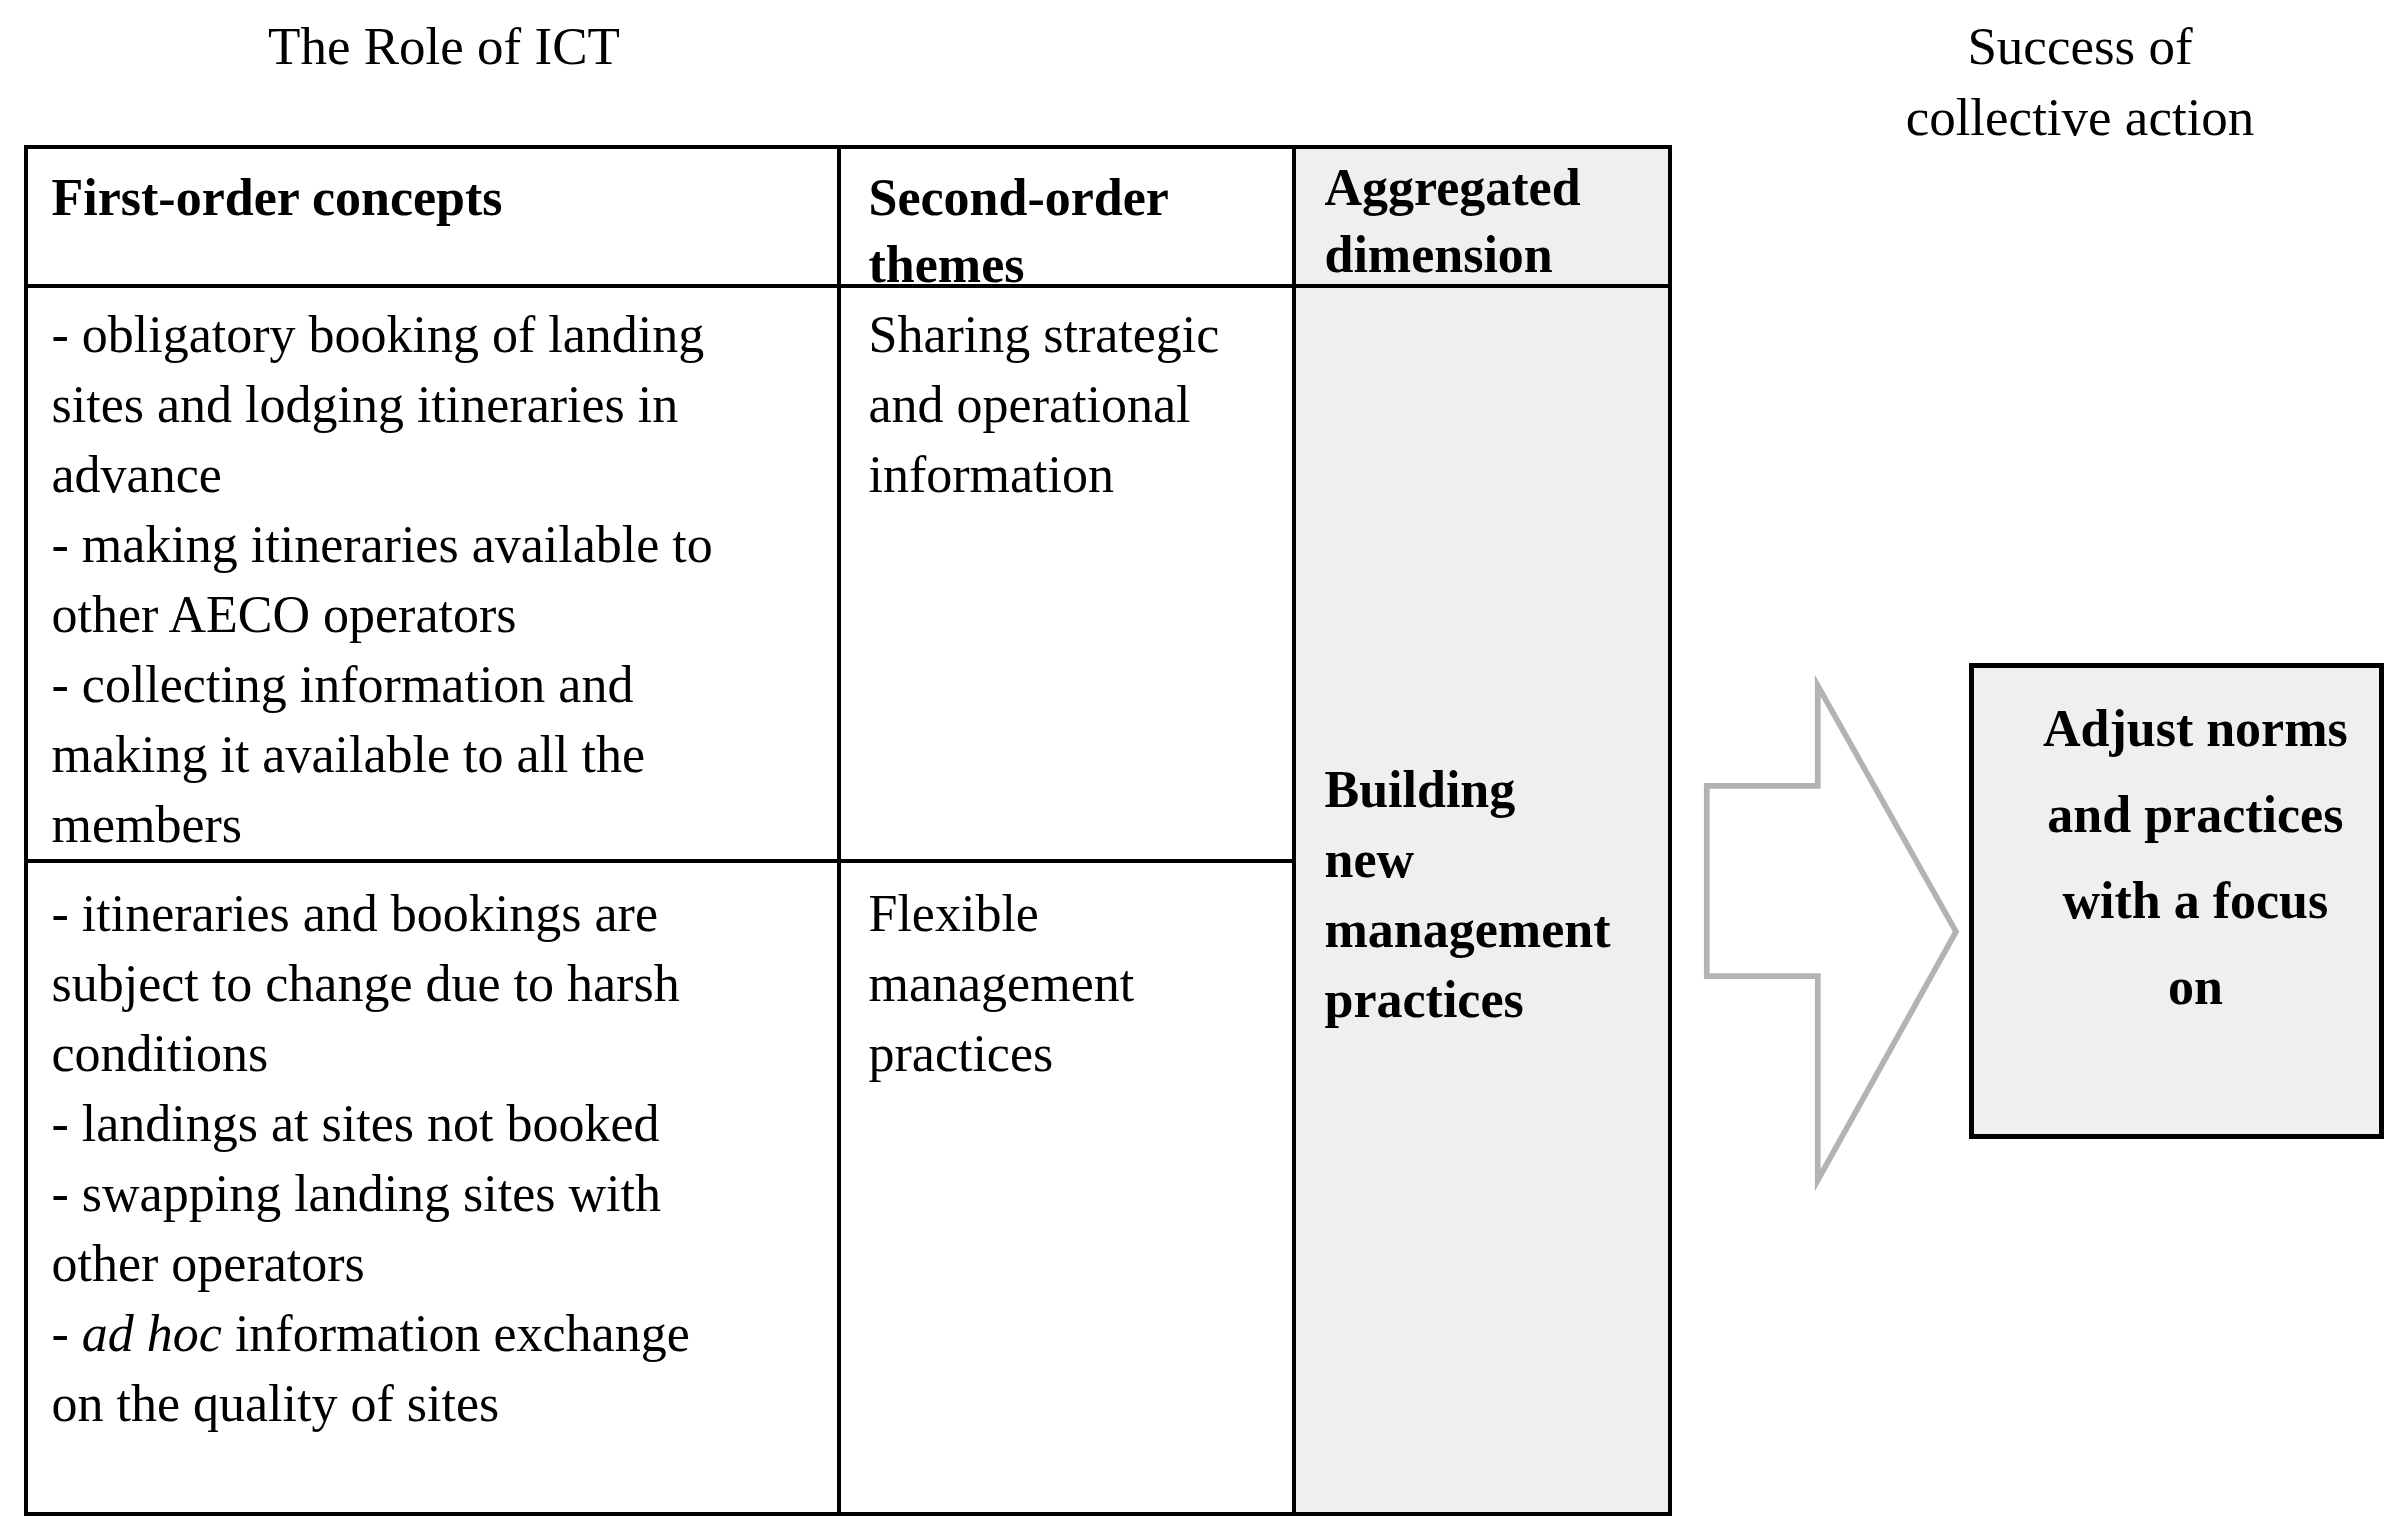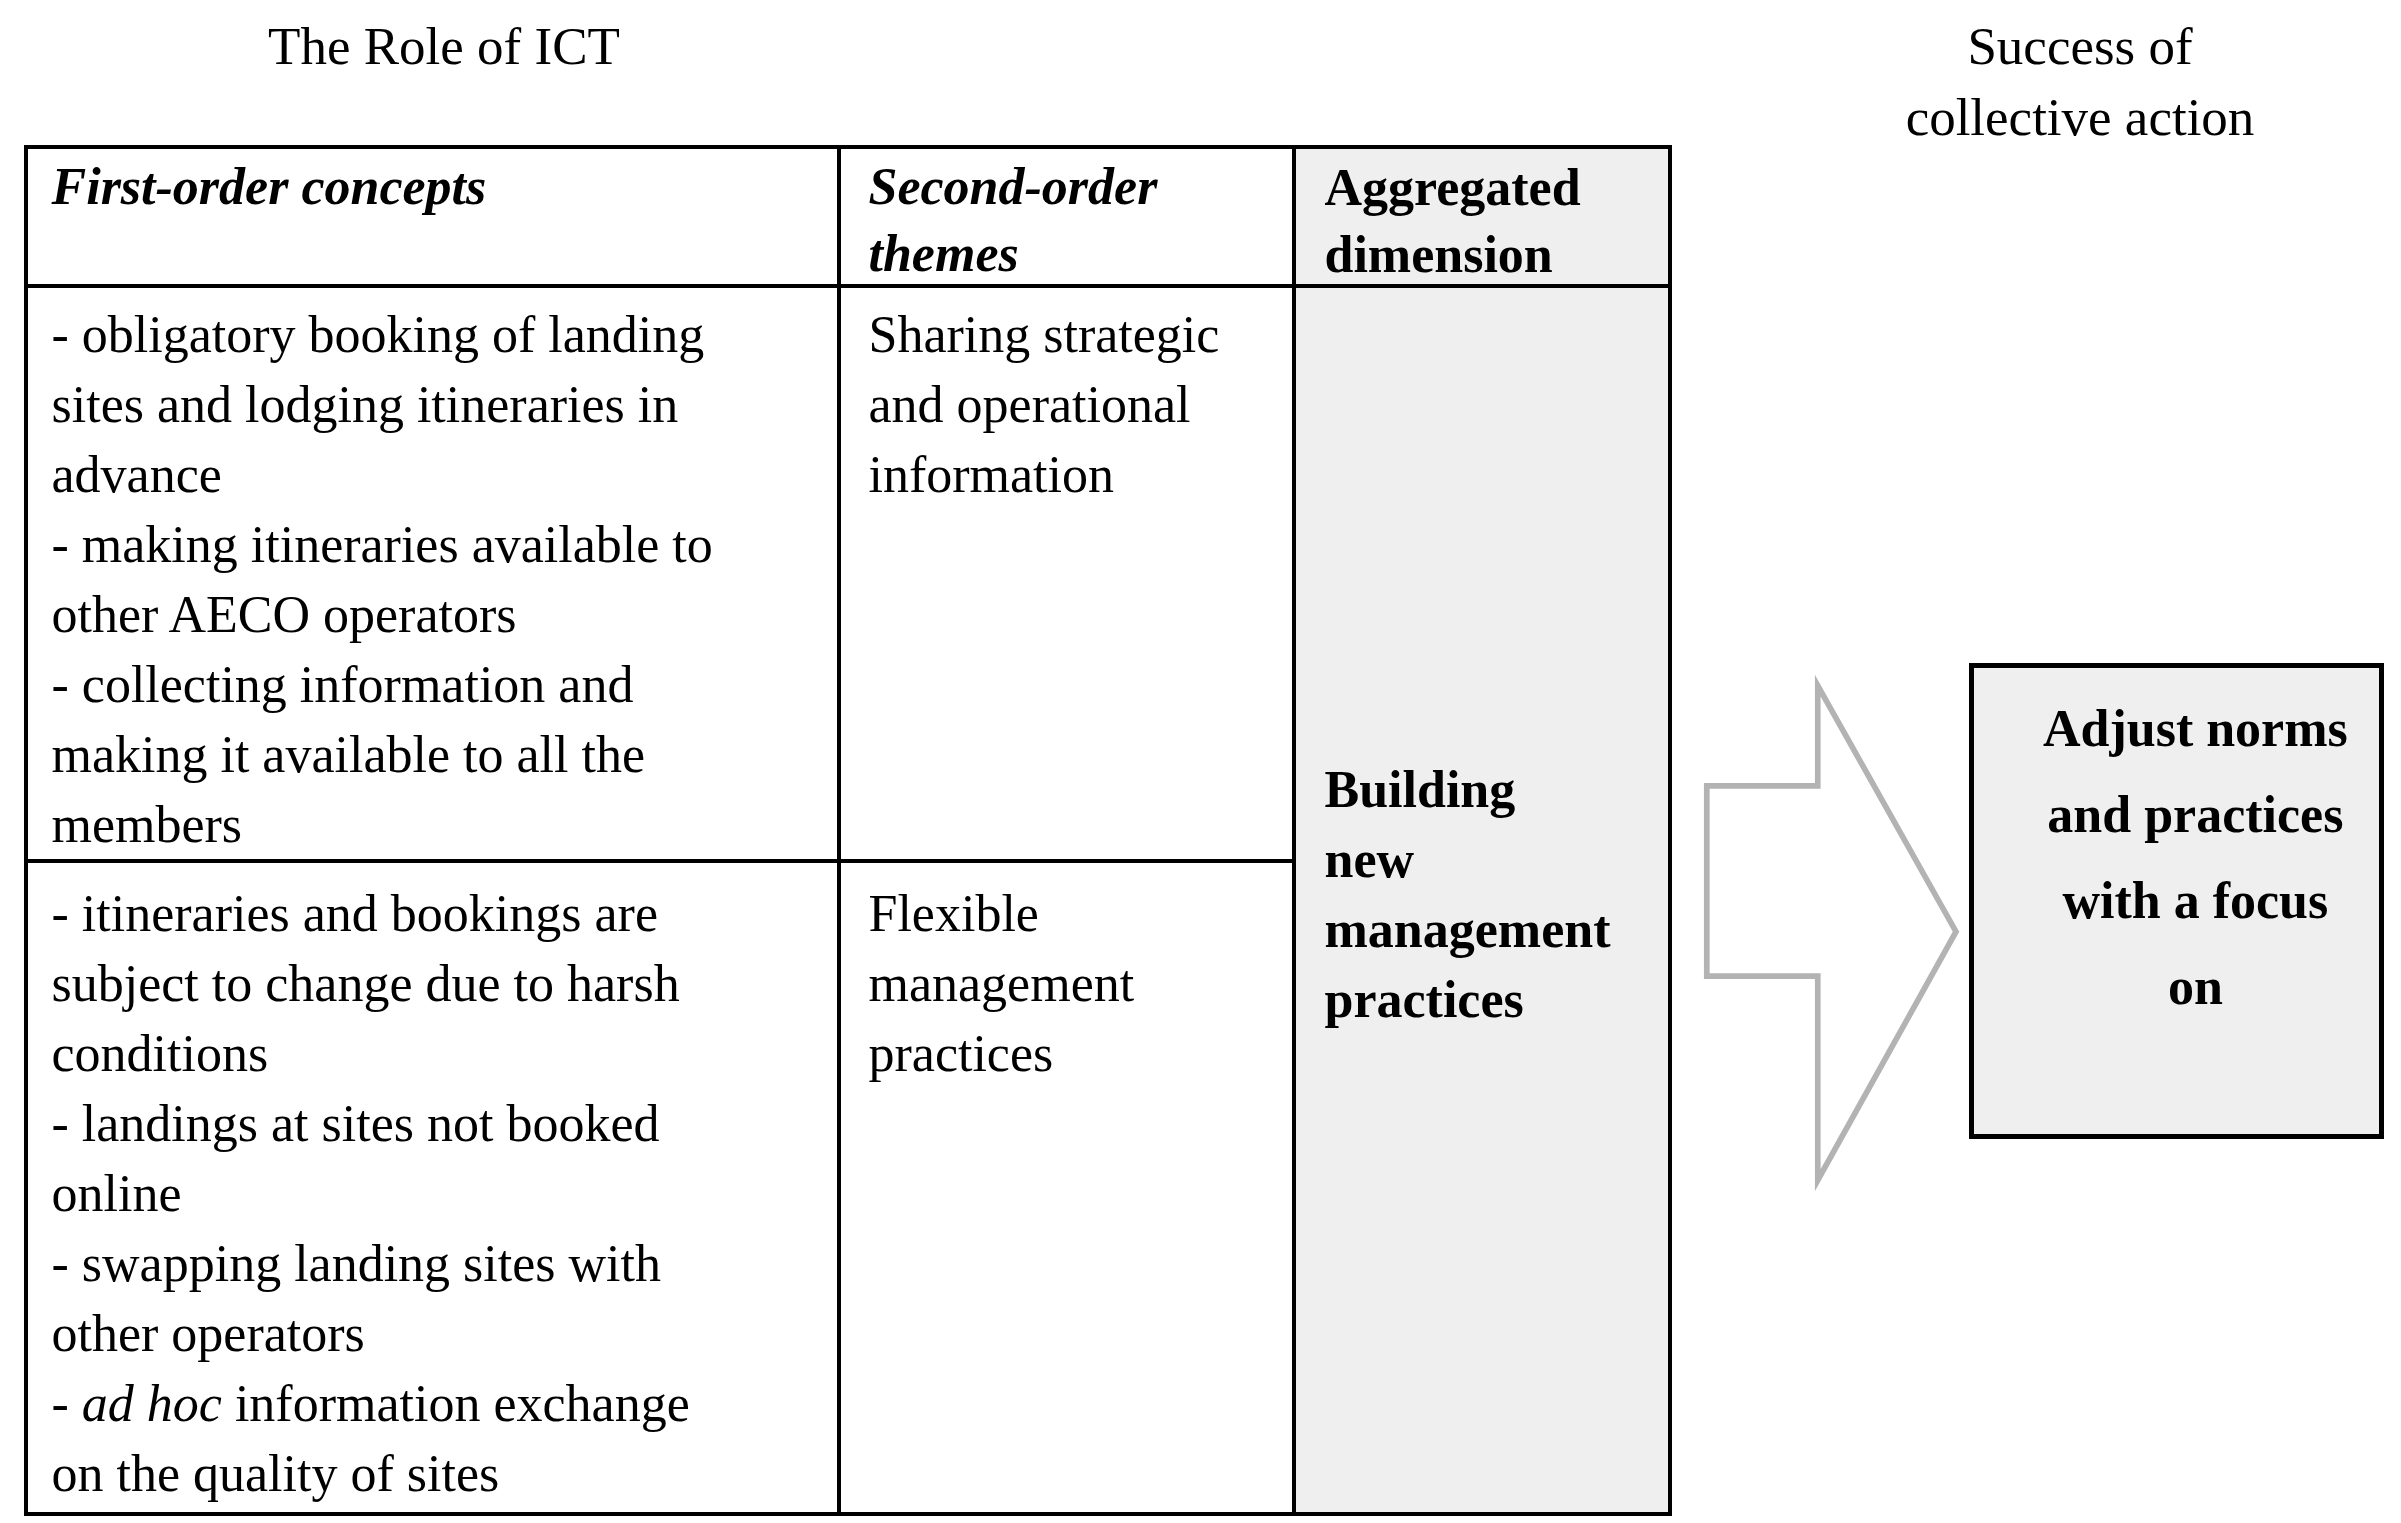--- a/index.html
+++ b/index.html
@@ -40,21 +40,21 @@
     position:absolute;
     font-size:52px;
     line-height:70px;
   }
   .cell .tline{min-height:70px;}
   .hdr{font-weight:bold;line-height:67px;}
   .hdr .tline{min-height:67px;}
   .c1{left:0;width:809px;padding:11.4px 10px 0 24px;box-sizing:border-box;}
   .c2{left:814px;width:450px;padding:11.4px 6.3px 0 27px;box-sizing:border-box;}
   .c3{left:1268px;width:332px;padding:0 5px 0 29px;box-sizing:border-box;font-weight:bold;}
-  .hdr.c1,.hdr.c2{padding-top:4px;font-style:italic;}
+  .hdr.c1,.hdr.c2{padding-top:15px;}
   .hdr.c3{padding-top:5px;}
   .r1{top:140px;}
   .r2{top:719px;}
   .agg{top:606px;}
   .arrow-svg{position:absolute;left:1680px;top:659px;}
   .outcome{
     position:absolute;
     left:1969px;top:663px;
     width:415px;height:476px;
     box-sizing:border-box;
@@ -113,21 +113,20 @@
         <div class="tline">Sharing strategic</div>
         <div class="tline">and operational</div>
         <div class="tline">information</div>
       </div>
 
     <div class="cell c1 r2">
         <div class="tline">- itineraries and bookings are</div>
         <div class="tline">subject to change due to harsh</div>
         <div class="tline">conditions</div>
         <div class="tline">- landings at sites not booked</div>
-        <div class="tline">online</div>
         <div class="tline">- swapping landing sites with</div>
         <div class="tline">other operators</div>
         <div class="tline">- <i>ad hoc</i> information exchange</div>
         <div class="tline">on the quality of sites</div>
       </div>
 
     <div class="cell c2 r2">
         <div class="tline">Flexible</div>
         <div class="tline">management</div>
         <div class="tline">practices</div>

